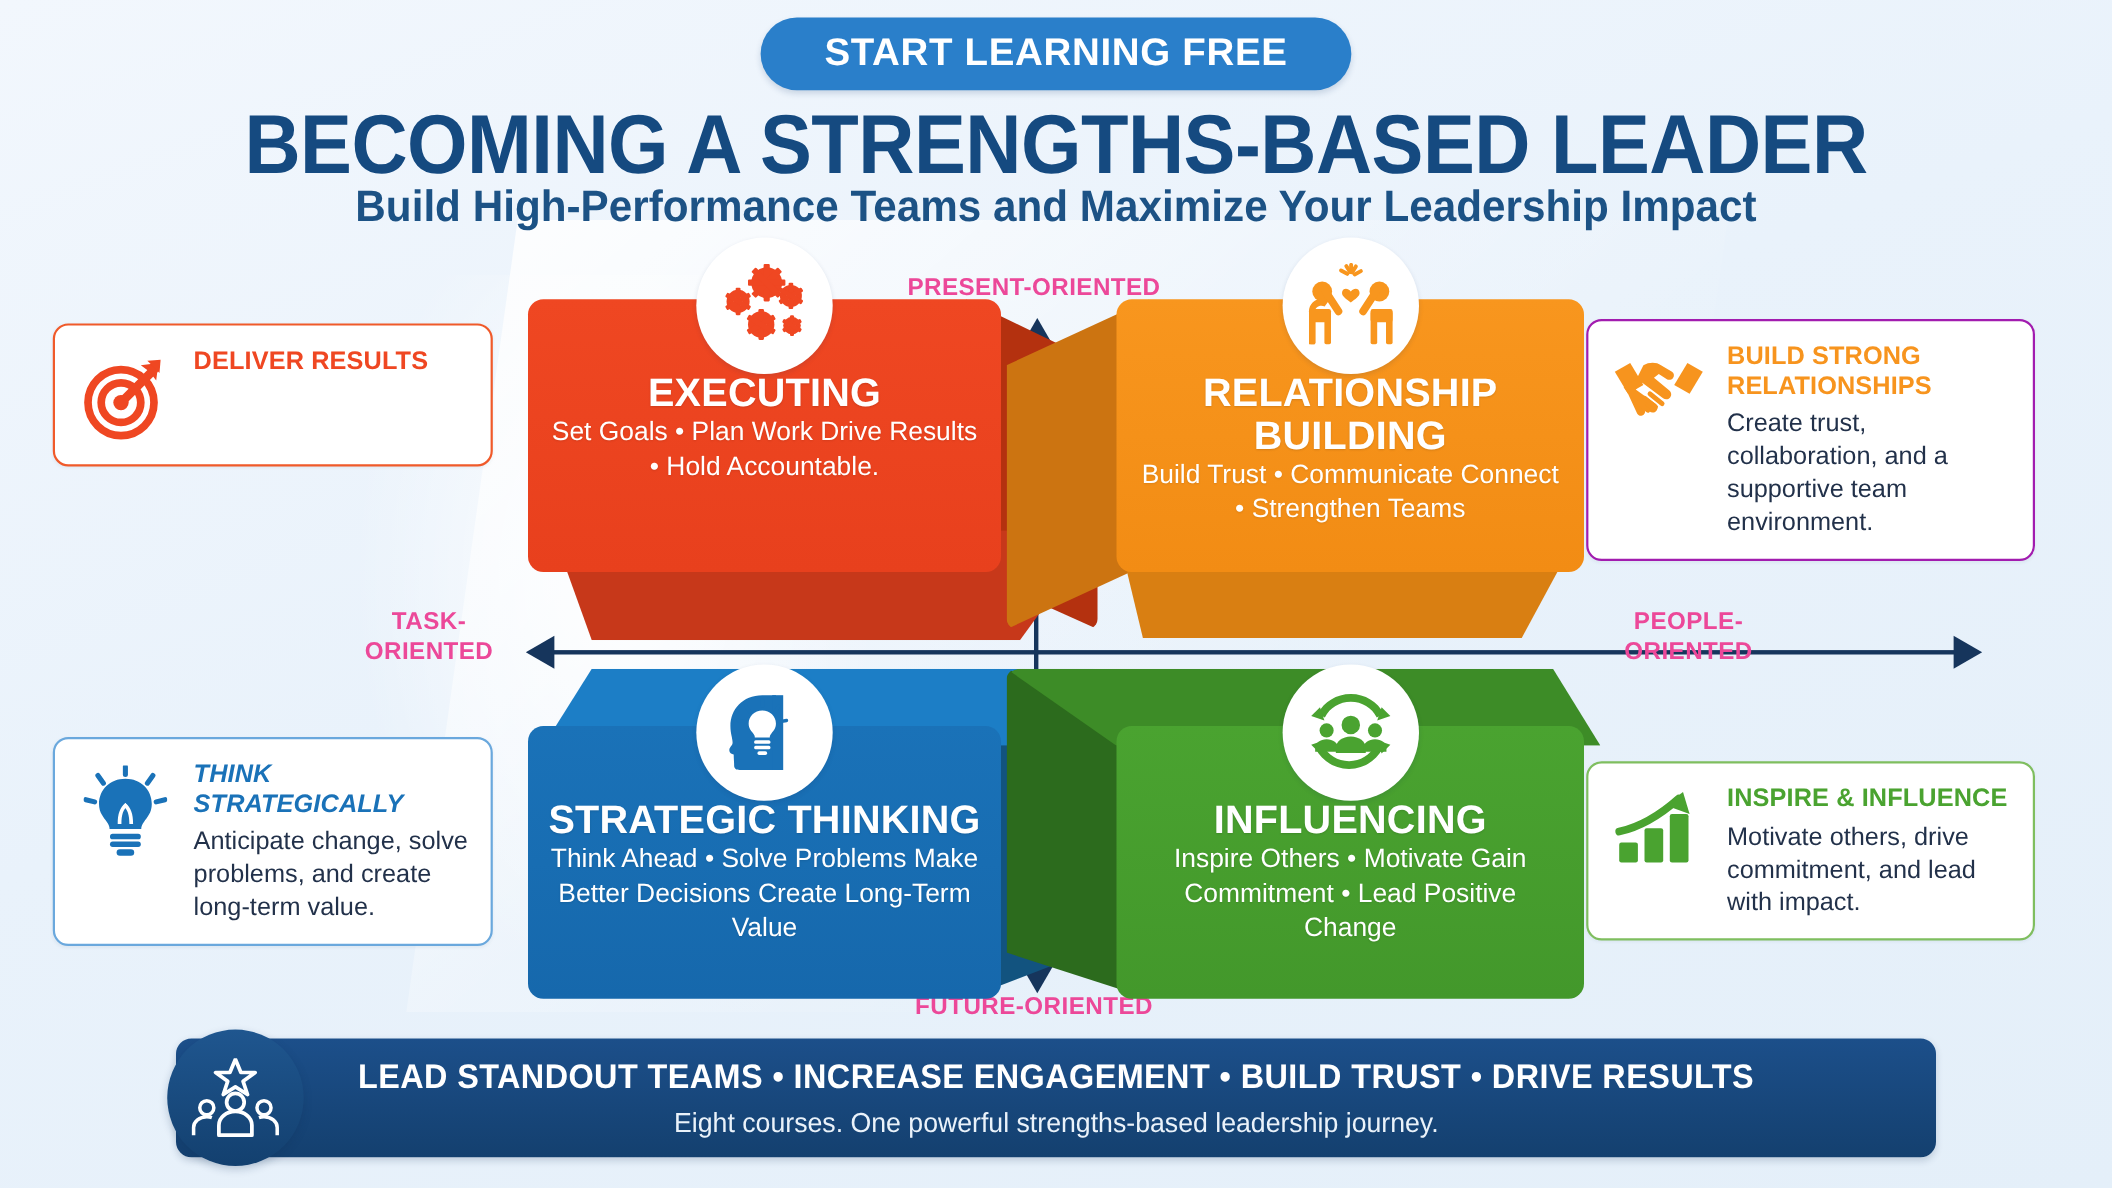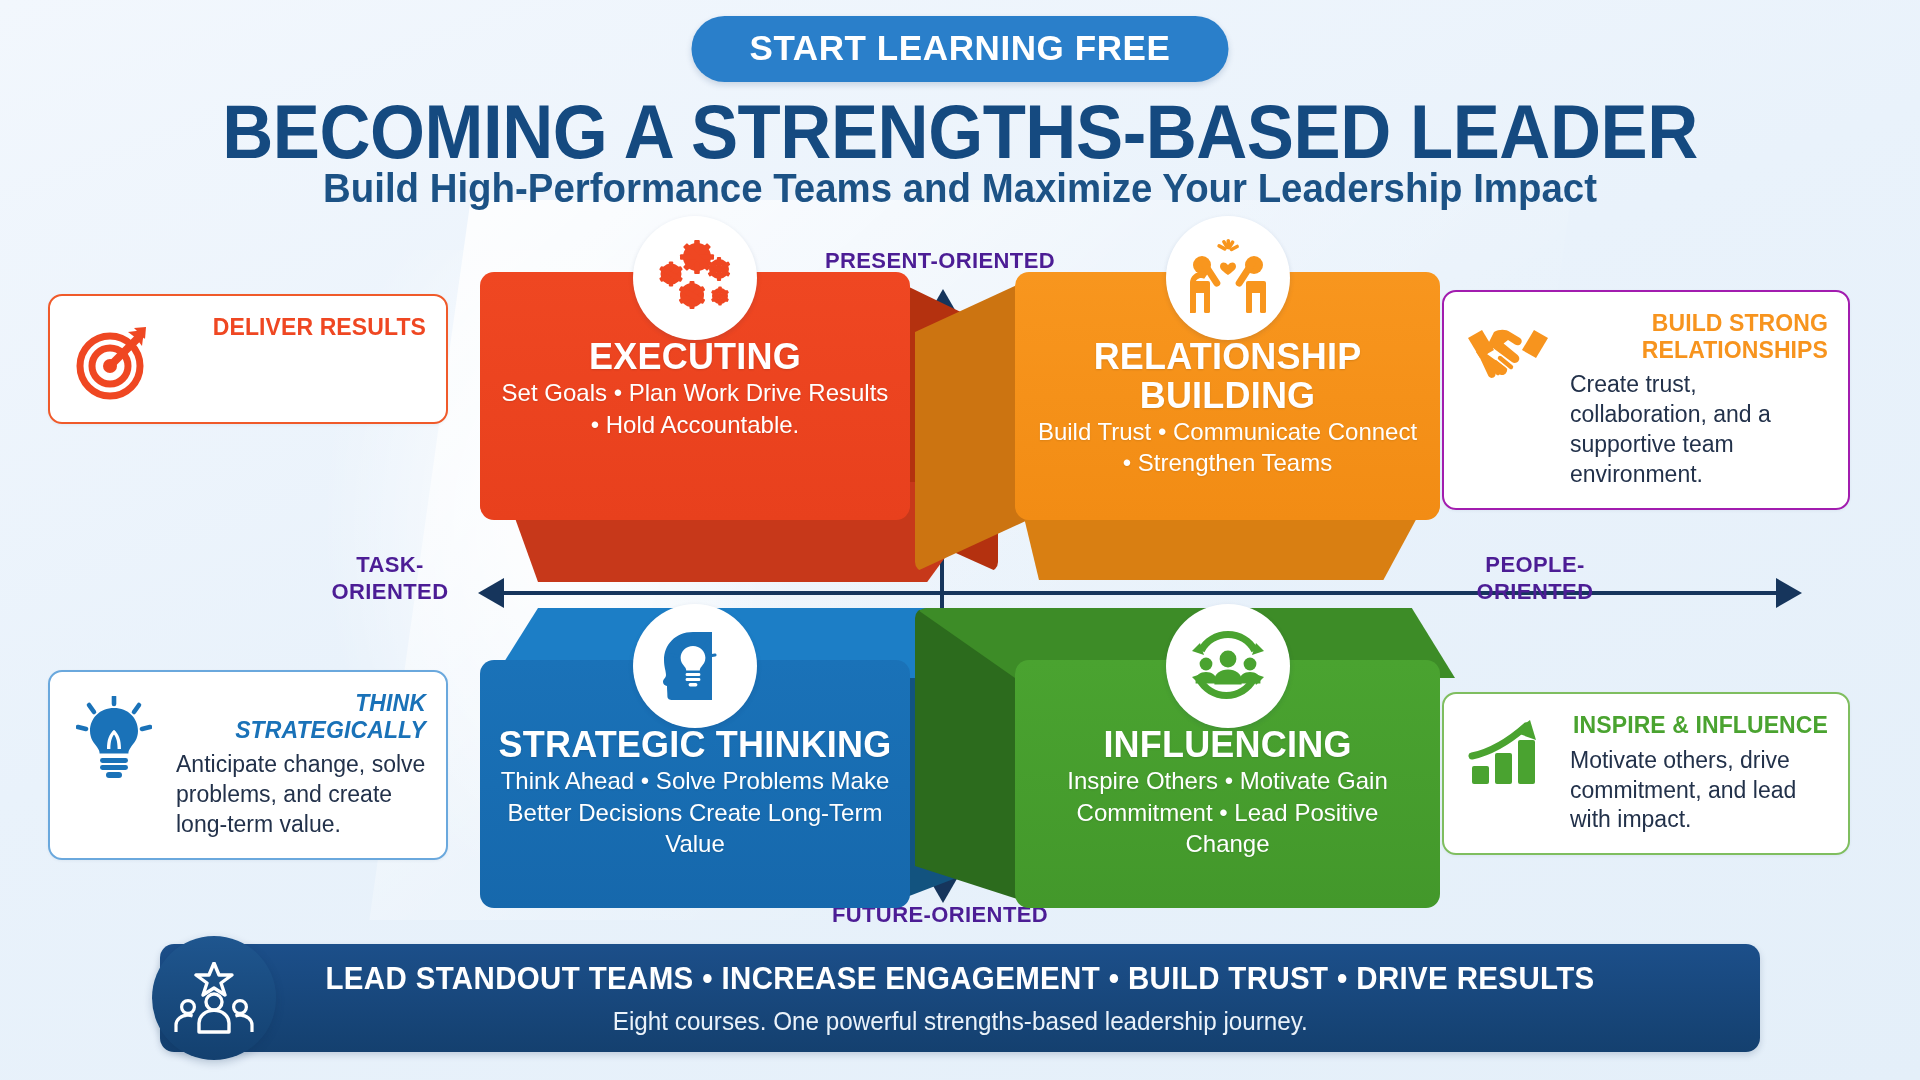--- a/index.html
+++ b/index.html
@@ -68,21 +68,21 @@
     background: #16355c;
   }
   .arrow { position: absolute; width: 0; height: 0; }
   .arrow-left  { left: 478px; top: 578px; border-top: 15px solid transparent; border-bottom: 15px solid transparent; border-right: 26px solid #16355c; }
   .arrow-right { left: 1776px; top: 578px; border-top: 15px solid transparent; border-bottom: 15px solid transparent; border-left: 26px solid #16355c; }
   .arrow-up    { left: 928px; top: 289px; border-left: 15px solid transparent; border-right: 15px solid transparent; border-bottom: 26px solid #16355c; }
   .arrow-down  { left: 928px; top: 877px; border-left: 15px solid transparent; border-right: 15px solid transparent; border-top: 26px solid #16355c; }
 
   .axis-label {
     position: absolute;
-    color: #4c1d95;
+    color: #ec4899;
     font-size: 22px;
     font-weight: bold;
     letter-spacing: 0.4px;
     line-height: 1.22;
     text-align: center;
   }
   .lbl-present { left: 790px; top: 248px; width: 300px; }
   .lbl-future  { left: 790px; top: 902px; width: 300px; }
   .lbl-task    { left: 300px; top: 552px; width: 180px; }
   .lbl-people  { left: 1440px; top: 552px; width: 190px; }
@@ -190,21 +190,21 @@
     position: absolute;
     background: #ffffff;
     border-radius: 14px;
     display: flex; align-items: flex-start;
     padding: 18px 20px 18px 18px;
     gap: 16px;
     box-shadow: 0 1px 3px rgba(30,60,100,0.06);
   }
   .card .ico { flex: 0 0 auto; width: 92px; display: flex; align-items: center; justify-content: center; padding-top: 6px; }
   .card .txt { flex: 1 1 auto; }
-  .card .hd { font-size: 23px; font-weight: bold; line-height: 1.16; margin-bottom: 7px; letter-spacing: 0.1px; text-align: right; }
+  .card .hd { font-size: 23px; font-weight: bold; line-height: 1.16; margin-bottom: 7px; letter-spacing: 0.1px; }
   .card .bd { font-size: 23px; line-height: 1.30; color: #22314a; }
 
   #card-deliver      { left: 48px;  top: 294px; width: 400px; border: 2px solid #f05a2a; }
   #card-deliver .hd  { color: #ef4722; }
   #card-build        { left: 1442px; top: 290px; width: 408px; border: 2px solid #a21caf; }
   #card-build .hd    { color: #f7941e; }
   #card-think        { left: 48px;  top: 670px; width: 400px; border: 2px solid #6aa8dd; }
   #card-think .hd    { color: #1a72b8; font-style: italic; }
   #card-inspire      { left: 1442px; top: 692px; width: 408px; border: 2px solid #7fbe5f; }
   #card-inspire .hd  { color: #4aa330; }

